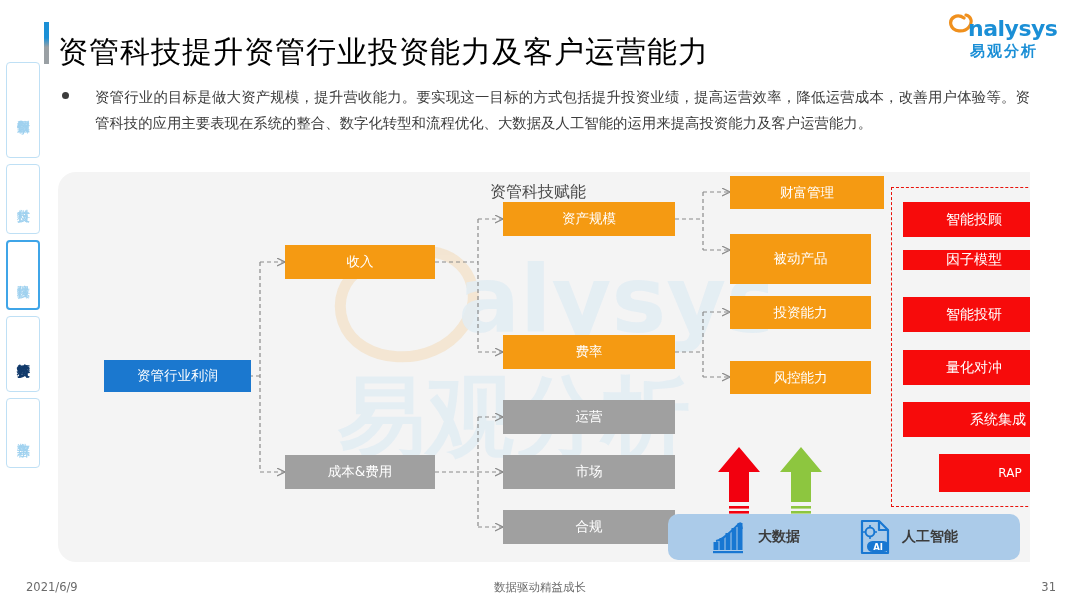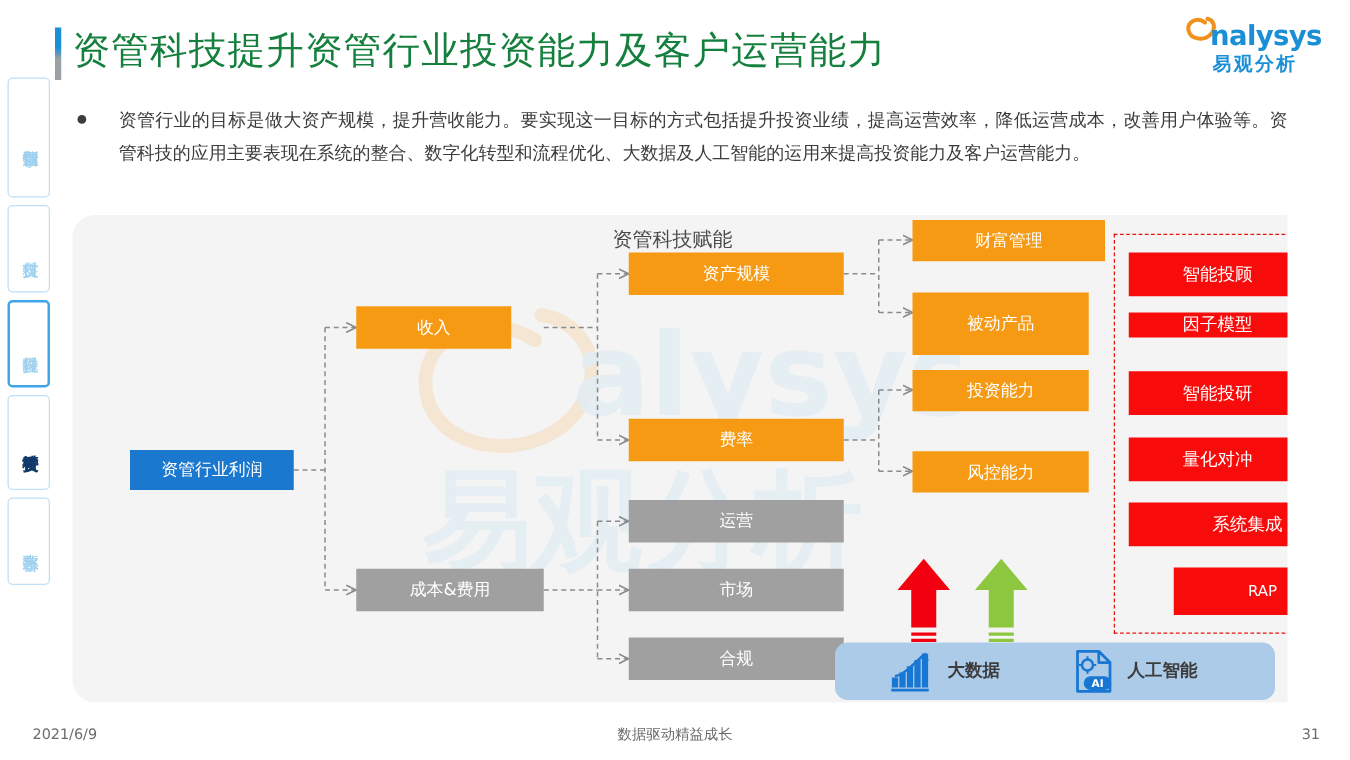--- a/index.html
+++ b/index.html
@@ -27,21 +27,21 @@
     text-orientation:upright;
     display:flex;align-items:center;justify-content:center;
   }
   .side-item span{writing-mode:vertical-rl;text-orientation:upright;display:block;}
   .side-item.ring{border:2px solid #3fa5e8;}
   .side-item.active{border:1.5px solid #bfe0f5;color:#123a6b;font-weight:bold;}
 
   
   .accent-bar{position:absolute;left:44px;top:22px;width:5px;height:42px;
     background:linear-gradient(#1b90d6 0%,#1b90d6 38%,#9aa0a4 60%,#9aa0a4 100%);}
-  .title{position:absolute;left:58px;top:20px;font-size:30px;color:#15803d;
+  .title{position:absolute;left:58px;top:32px;font-size:30px;color:#000000;
     letter-spacing:1px;white-space:nowrap;}
 
   
   .logo{position:absolute;right:14px;top:12px;width:118px;height:52px;}
   .logo .ls{position:absolute;left:0;top:0;}
   .logo .lcn{position:absolute;left:22px;top:30px;font-size:15px;font-weight:bold;
     color:#1b8fd6;letter-spacing:2px;}
 
   
   .bullet{position:absolute;left:62px;top:84px;width:968px;display:flex;}
@@ -171,25 +171,25 @@
         <path d="M645,20 L672,20" marker-end="url(#ah)"></path>
         <path d="M645,78 L672,78" marker-end="url(#ah)"></path>
 
         <path d="M617,180 L645,180"></path>
         <path d="M645,140 L645,205"></path>
         <path d="M645,140 L672,140" marker-end="url(#ah)"></path>
         <path d="M645,205 L672,205" marker-end="url(#ah)"></path>
       </g>
     </svg>
 
-    <div class="node n-blue" style="left:46px;top:188px;width:131px;height:32px;">
+    <div class="node n-blue" style="left:46px;top:188px;width:147px;height:32px;">
       <span>资管行业利润</span>
     </div>
 
-    <div class="node n-orange" style="left:227px;top:73px;width:124px;height:34px;">
+    <div class="node n-orange" style="left:227px;top:73px;width:150px;height:34px;">
       <span>收入</span>
     </div>
     <div class="node n-gray" style="left:227px;top:283px;width:150px;height:34px;">
       <span>成本&amp;费用</span>
     </div>
 
     <div class="node n-orange" style="left:445px;top:30px;width:172px;height:34px;">
       <span>资产规模</span>
     </div>
     <div class="node n-orange" style="left:445px;top:163px;width:172px;height:34px;">

